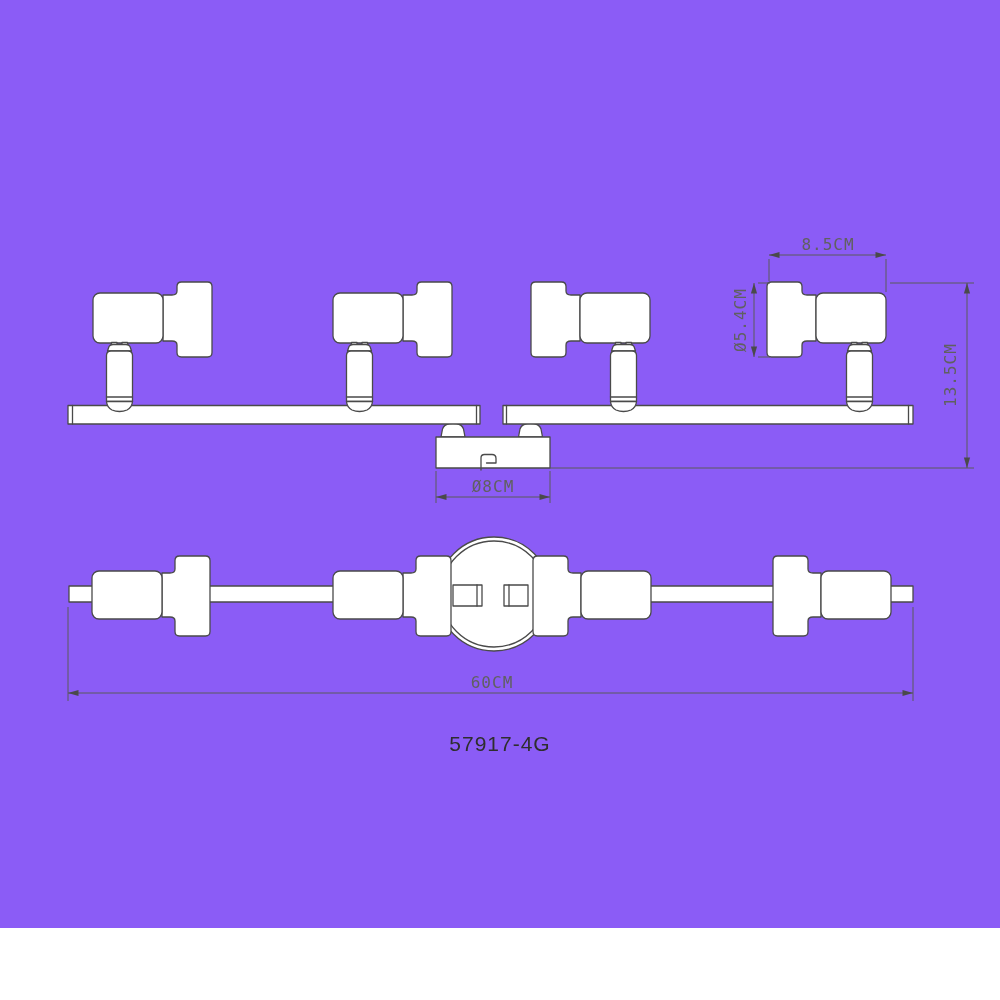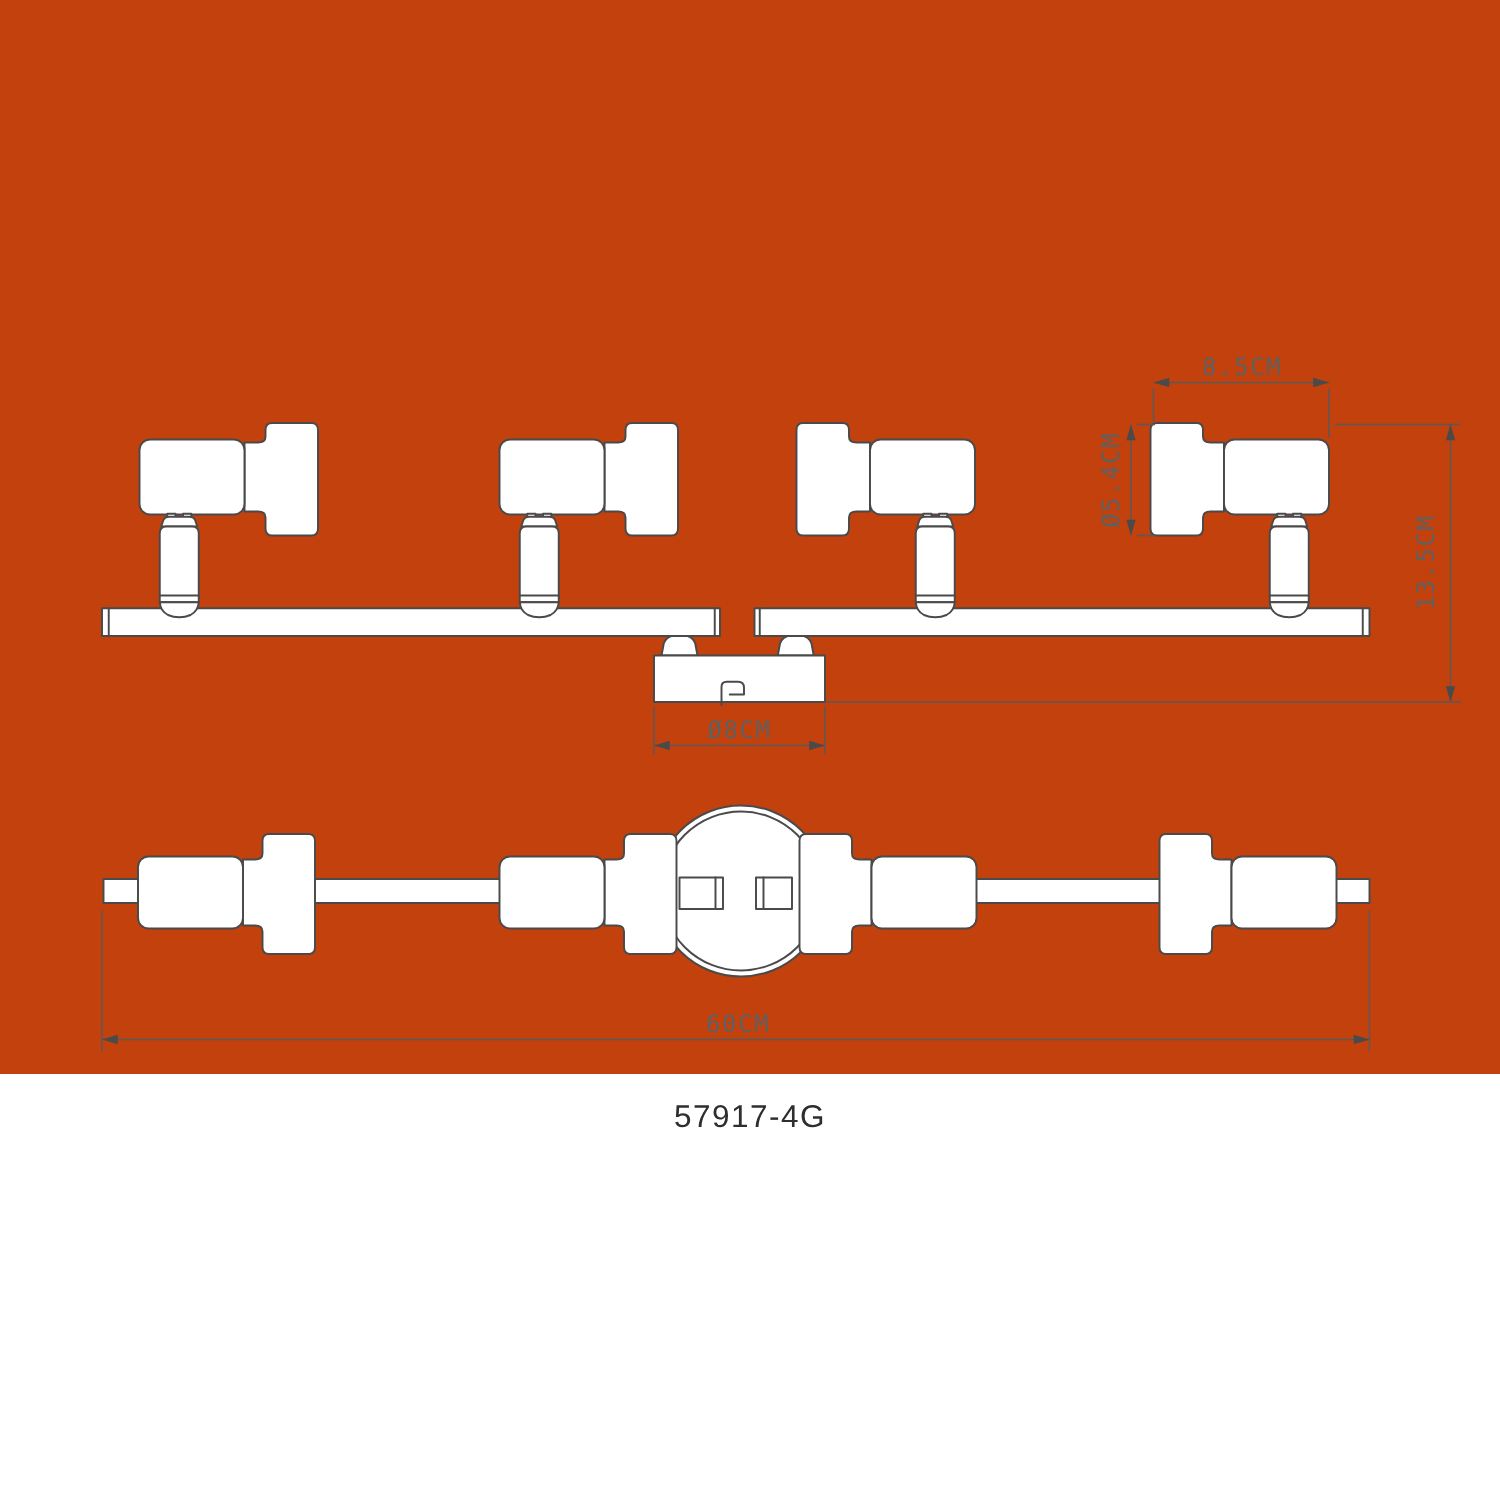--- a/index.html
+++ b/index.html
@@ -7,22 +7,22 @@
     padding: 0;
     background: #ffffff;
     width: 1000px;
     height: 1000px;
     overflow: hidden;
     font-family: "DejaVu Sans Mono", monospace;
   }
   .page {
     position: relative;
     width: 1000px;
-    height: 716px;
-    background: #c2410c;
+    height: 928px;
+    background: #8b5cf6;
   }
   svg { display: block; }
 
   
   .geo {
     fill: #ffffff;
     stroke: #4a4a4a;
     stroke-width: 1.3;
     stroke-linejoin: round;
     stroke-linecap: round;

